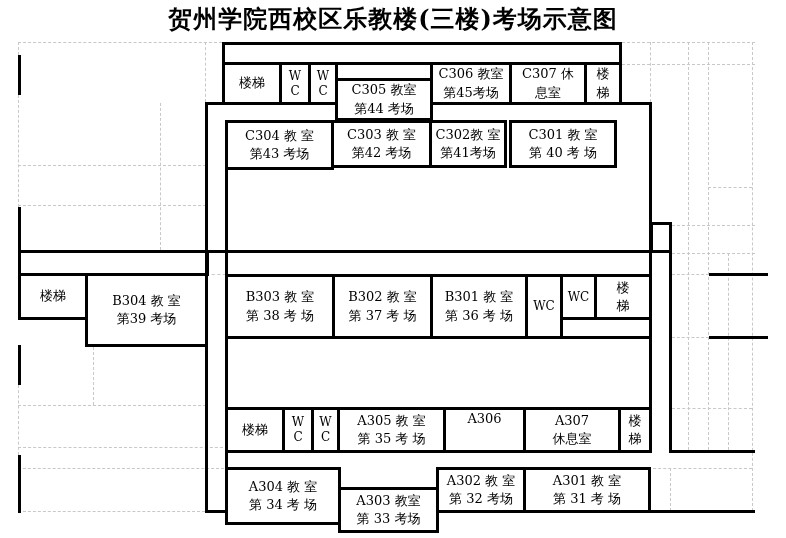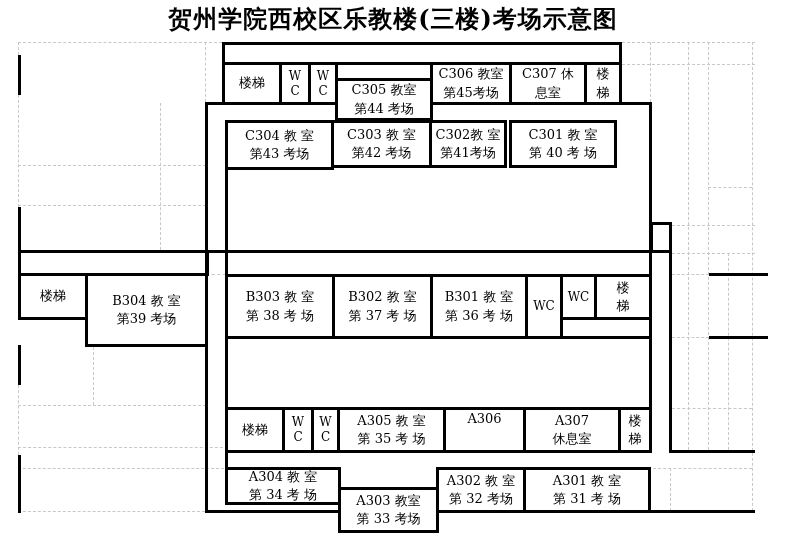--- a/index.html
+++ b/index.html
@@ -124,21 +124,21 @@
   <div class="cell small" style="left:311px;top:407px;width:29px;height:46px">W
 C</div>
   <div class="cell" style="left:337px;top:407px;width:109px;height:46px">A305 教 室
 第 35 考 场</div>
   <div class="cell tt" style="left:443px;top:407px;width:83px;height:46px">A306</div>
   <div class="cell" style="left:523px;top:407px;width:98px;height:46px">A307
 休息室</div>
   <div class="cell" style="left:618px;top:407px;width:34px;height:46px">楼
 梯</div>
 
-  <div class="cell" style="left:225px;top:467px;width:116px;height:38px">A304 教 室
+  <div class="cell" style="left:225px;top:467px;width:116px;height:58px">A304 教 室
 第 34 考 场</div>
   <div class="cell" style="left:338px;top:487px;width:101px;height:46px">A303 教室
 第 33 考场</div>
   <div class="cell" style="left:436px;top:467px;width:90px;height:46px">A302 教 室
 第 32 考场</div>
   <div class="cell" style="left:523px;top:467px;width:128px;height:46px">A301 教 室
 第 31 考 场</div>
 
 </div>
 

